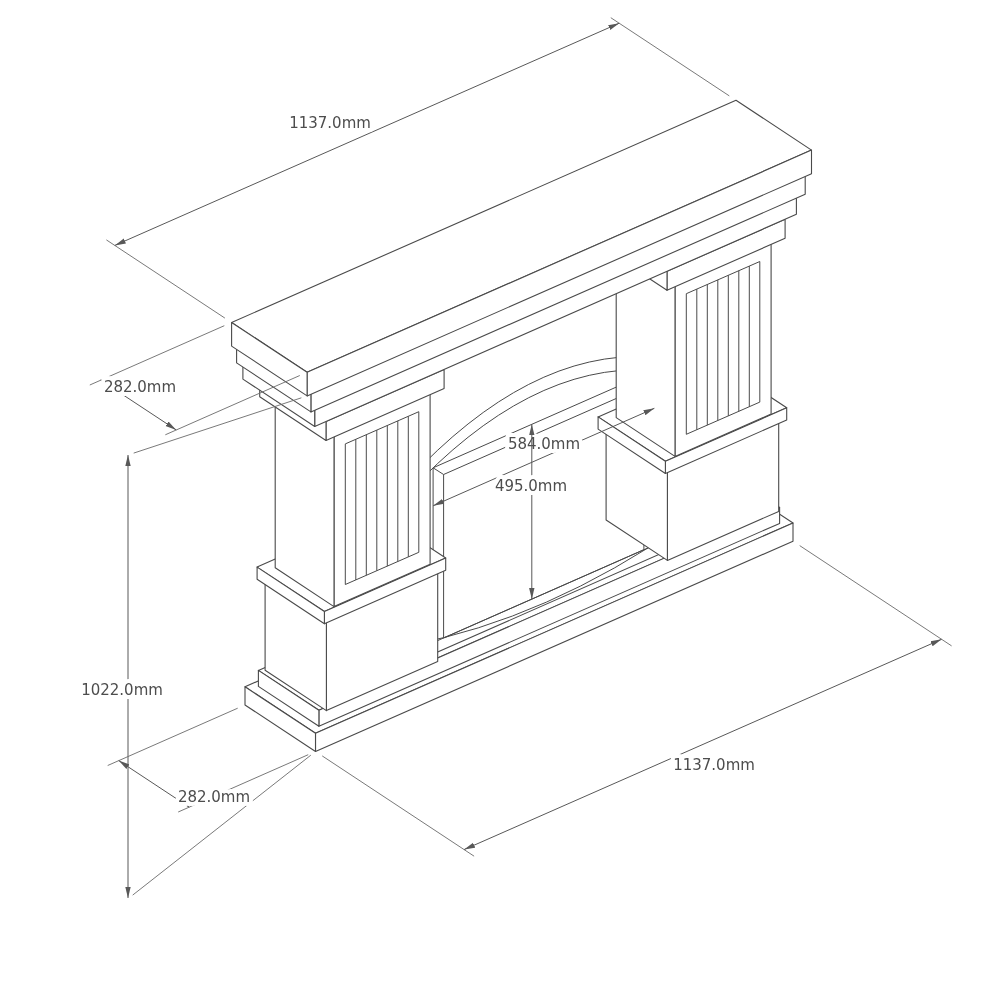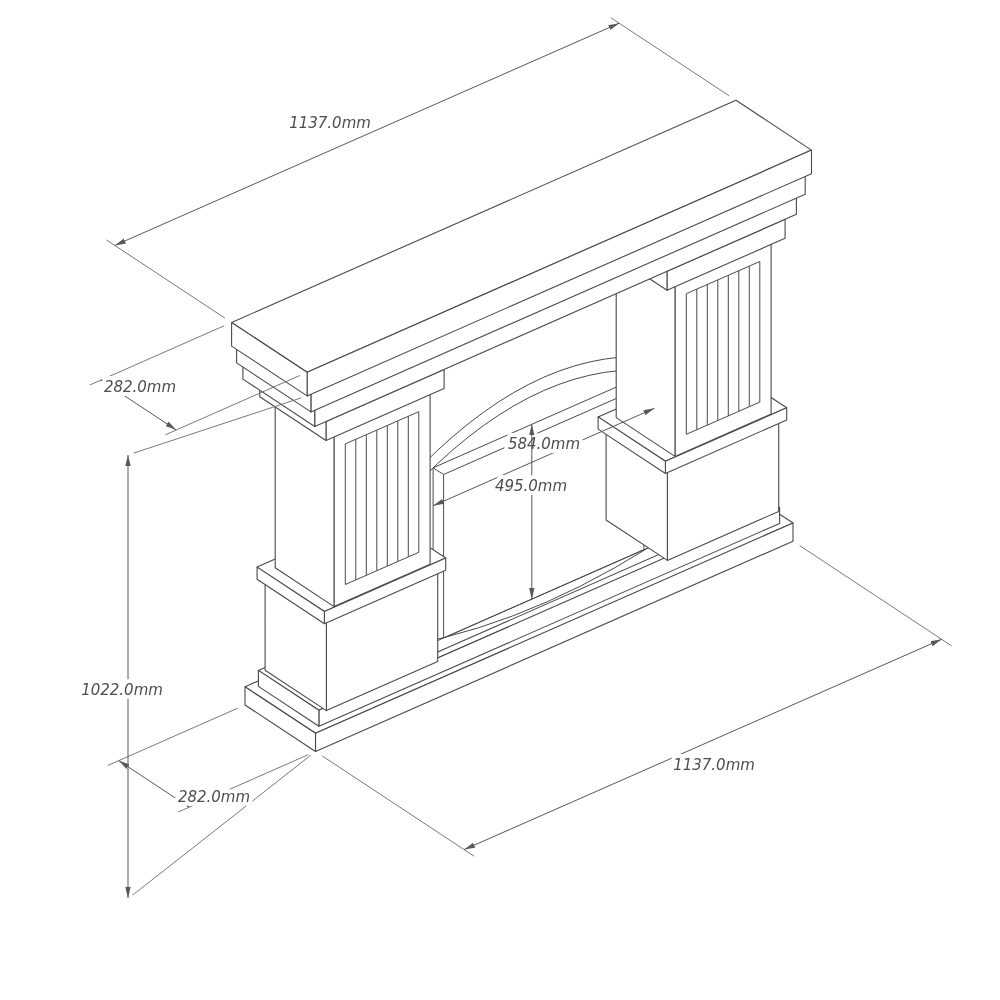--- a/index.html
+++ b/index.html
@@ -1,18 +1,18 @@
 <!DOCTYPE html>
 <html><head>
 <meta charset="utf-8">
 <style>
   html,body{margin:0;padding:0;background:#ffffff;}
   .canvas{
     position:relative;width:1000px;height:1000px;background:#ffffff;
-    font-family:"DejaVu Sans","Liberation Sans",sans-serif;overflow:hidden;font-style:italic;
+    font-family:"DejaVu Sans","Liberation Sans",sans-serif;overflow:hidden;
   }
   svg{display:block;}
   .face{fill:#ffffff;stroke:#4a4a4a;stroke-width:1.1;stroke-linejoin:round;}
   .trim{fill:none;stroke:#4a4a4a;stroke-width:1;stroke-linejoin:round;}
   .dimline{fill:none;stroke:#585858;stroke-width:1;}
   .extline{fill:none;stroke:#6a6a6a;stroke-width:0.9;}
   .dimtext{
     font-family:"DejaVu Sans","Liberation Sans",sans-serif;
     font-size:15px;fill:#4d4d4d;
     paint-order:stroke;stroke:#ffffff;stroke-width:8px;stroke-linejoin:round;

